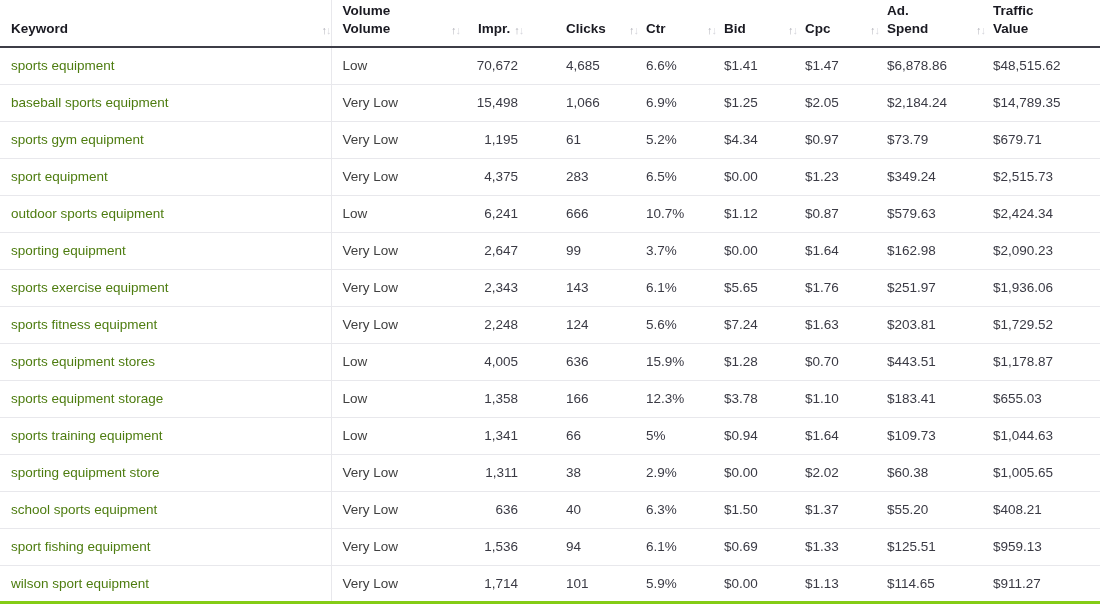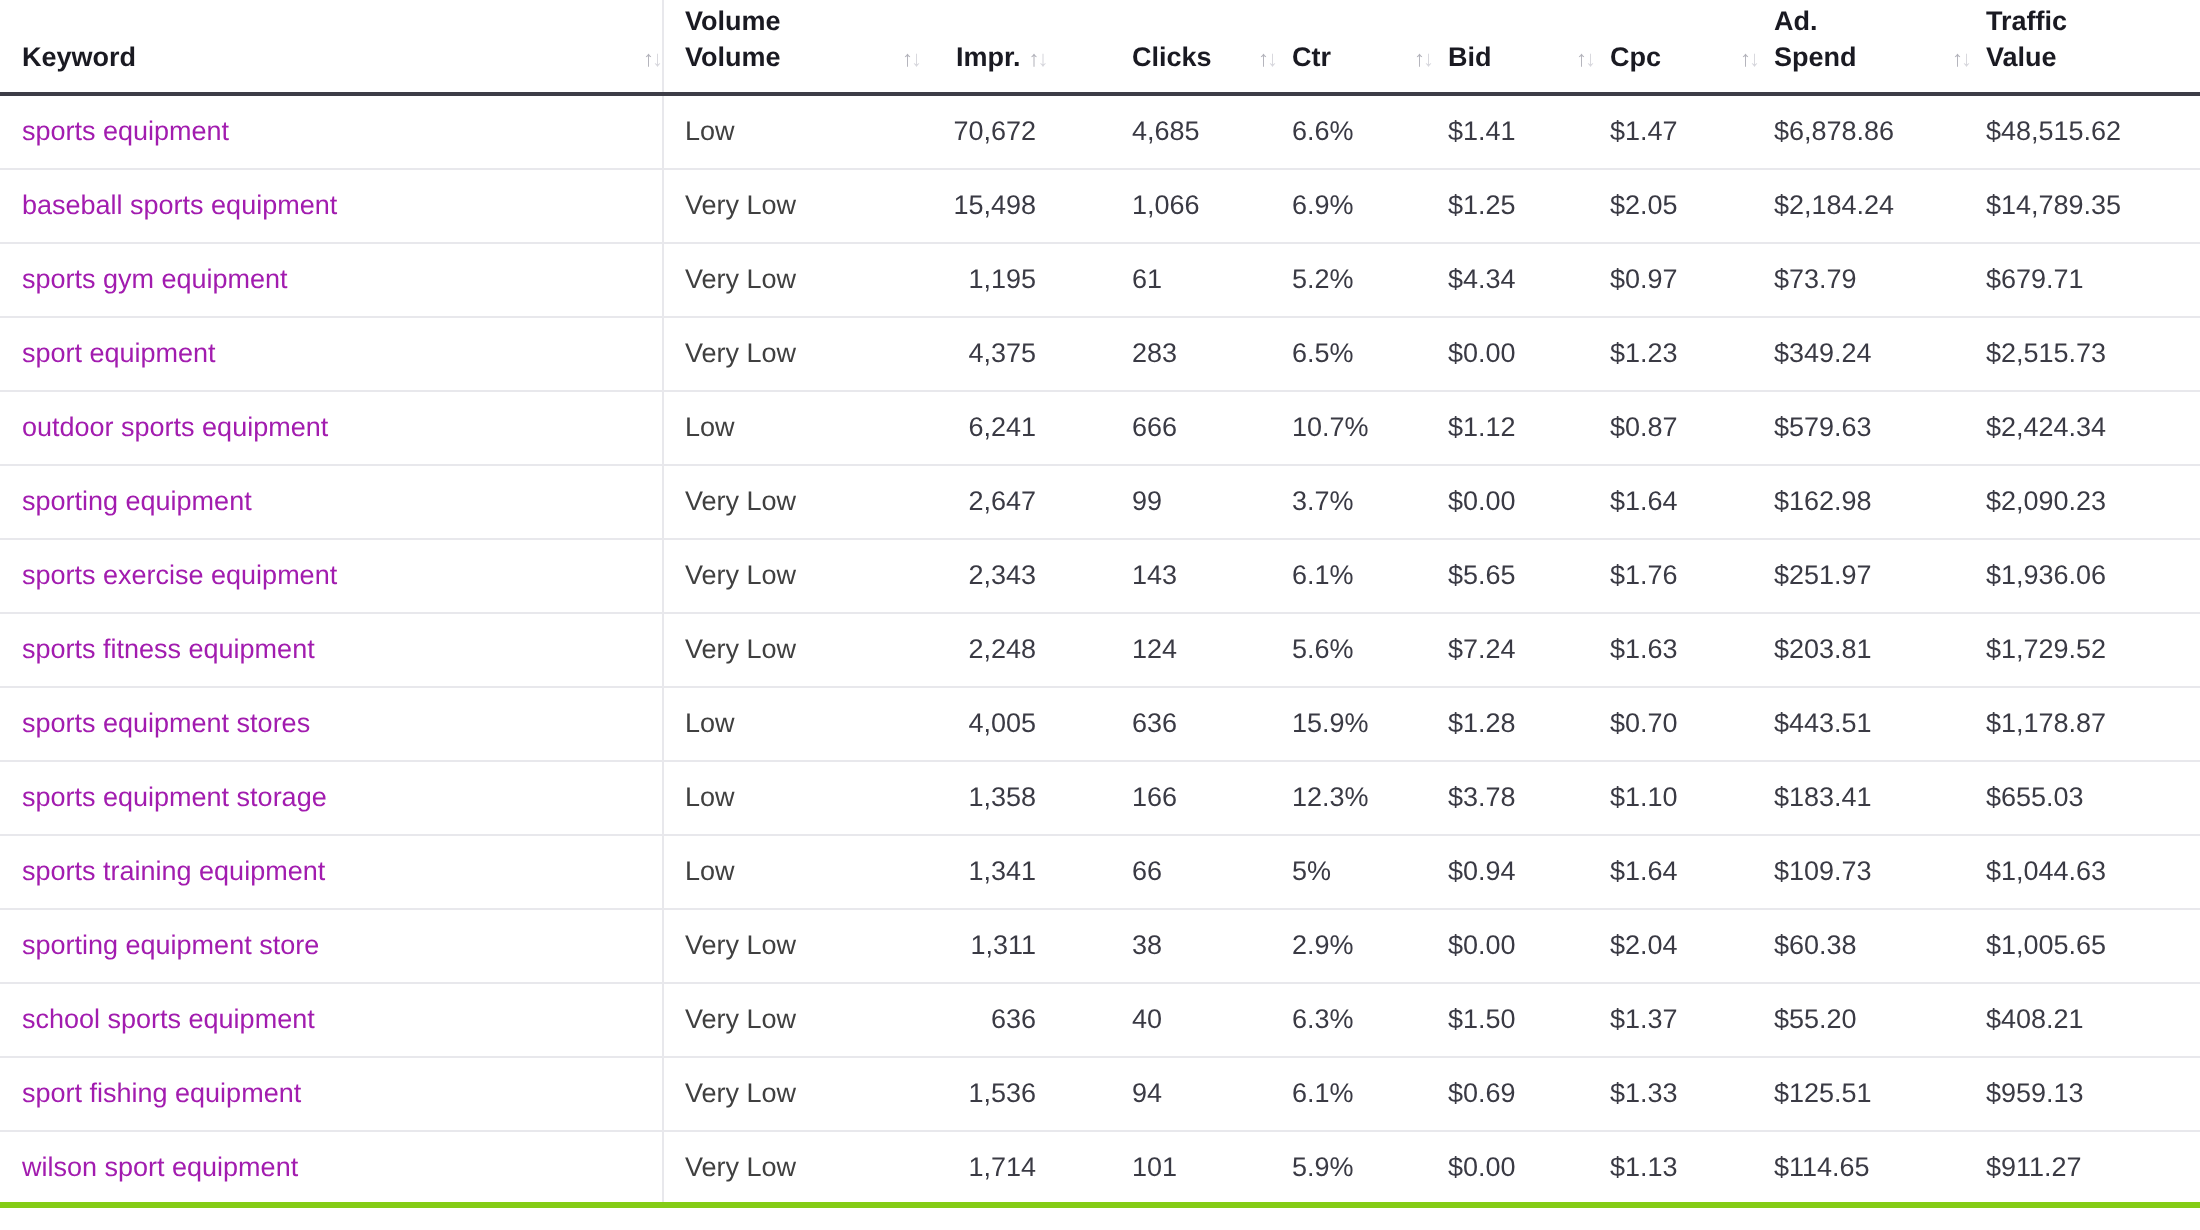--- a/index.html
+++ b/index.html
@@ -77,21 +77,21 @@
     padding: 0;
     font-size: 13.5px;
     color: #3a3a44;
     vertical-align: middle;
     white-space: nowrap;
     overflow: hidden;
   }
   tbody tr:last-child td { border-bottom: 3px solid #84cc16; }
 
   a.kw-link {
-    color: #a21caf;
+    color: #4d7c0f;
     text-decoration: none;
     cursor: pointer;
   }
 
   .vol-link {
     color: #404040;
     text-decoration: none;
     cursor: pointer;
   }
 
@@ -322,21 +322,21 @@
           <td class="c-spend">$109.73</td>
           <td class="c-traffic">$1,044.63</td>
         </tr>
         <tr>
           <td class="c-keyword"><a class="kw-link">sporting equipment store</a></td>
           <td class="c-volume"><a class="vol-link">Very Low</a></td>
           <td class="c-impr">1,311</td>
           <td class="c-clicks">38</td>
           <td class="c-ctr">2.9%</td>
           <td class="c-bid">$0.00</td>
-          <td class="c-cpc">$2.04</td>
+          <td class="c-cpc">$2.02</td>
           <td class="c-spend">$60.38</td>
           <td class="c-traffic">$1,005.65</td>
         </tr>
         <tr>
           <td class="c-keyword"><a class="kw-link">school sports equipment</a></td>
           <td class="c-volume"><a class="vol-link">Very Low</a></td>
           <td class="c-impr">636</td>
           <td class="c-clicks">40</td>
           <td class="c-ctr">6.3%</td>
           <td class="c-bid">$1.50</td>

